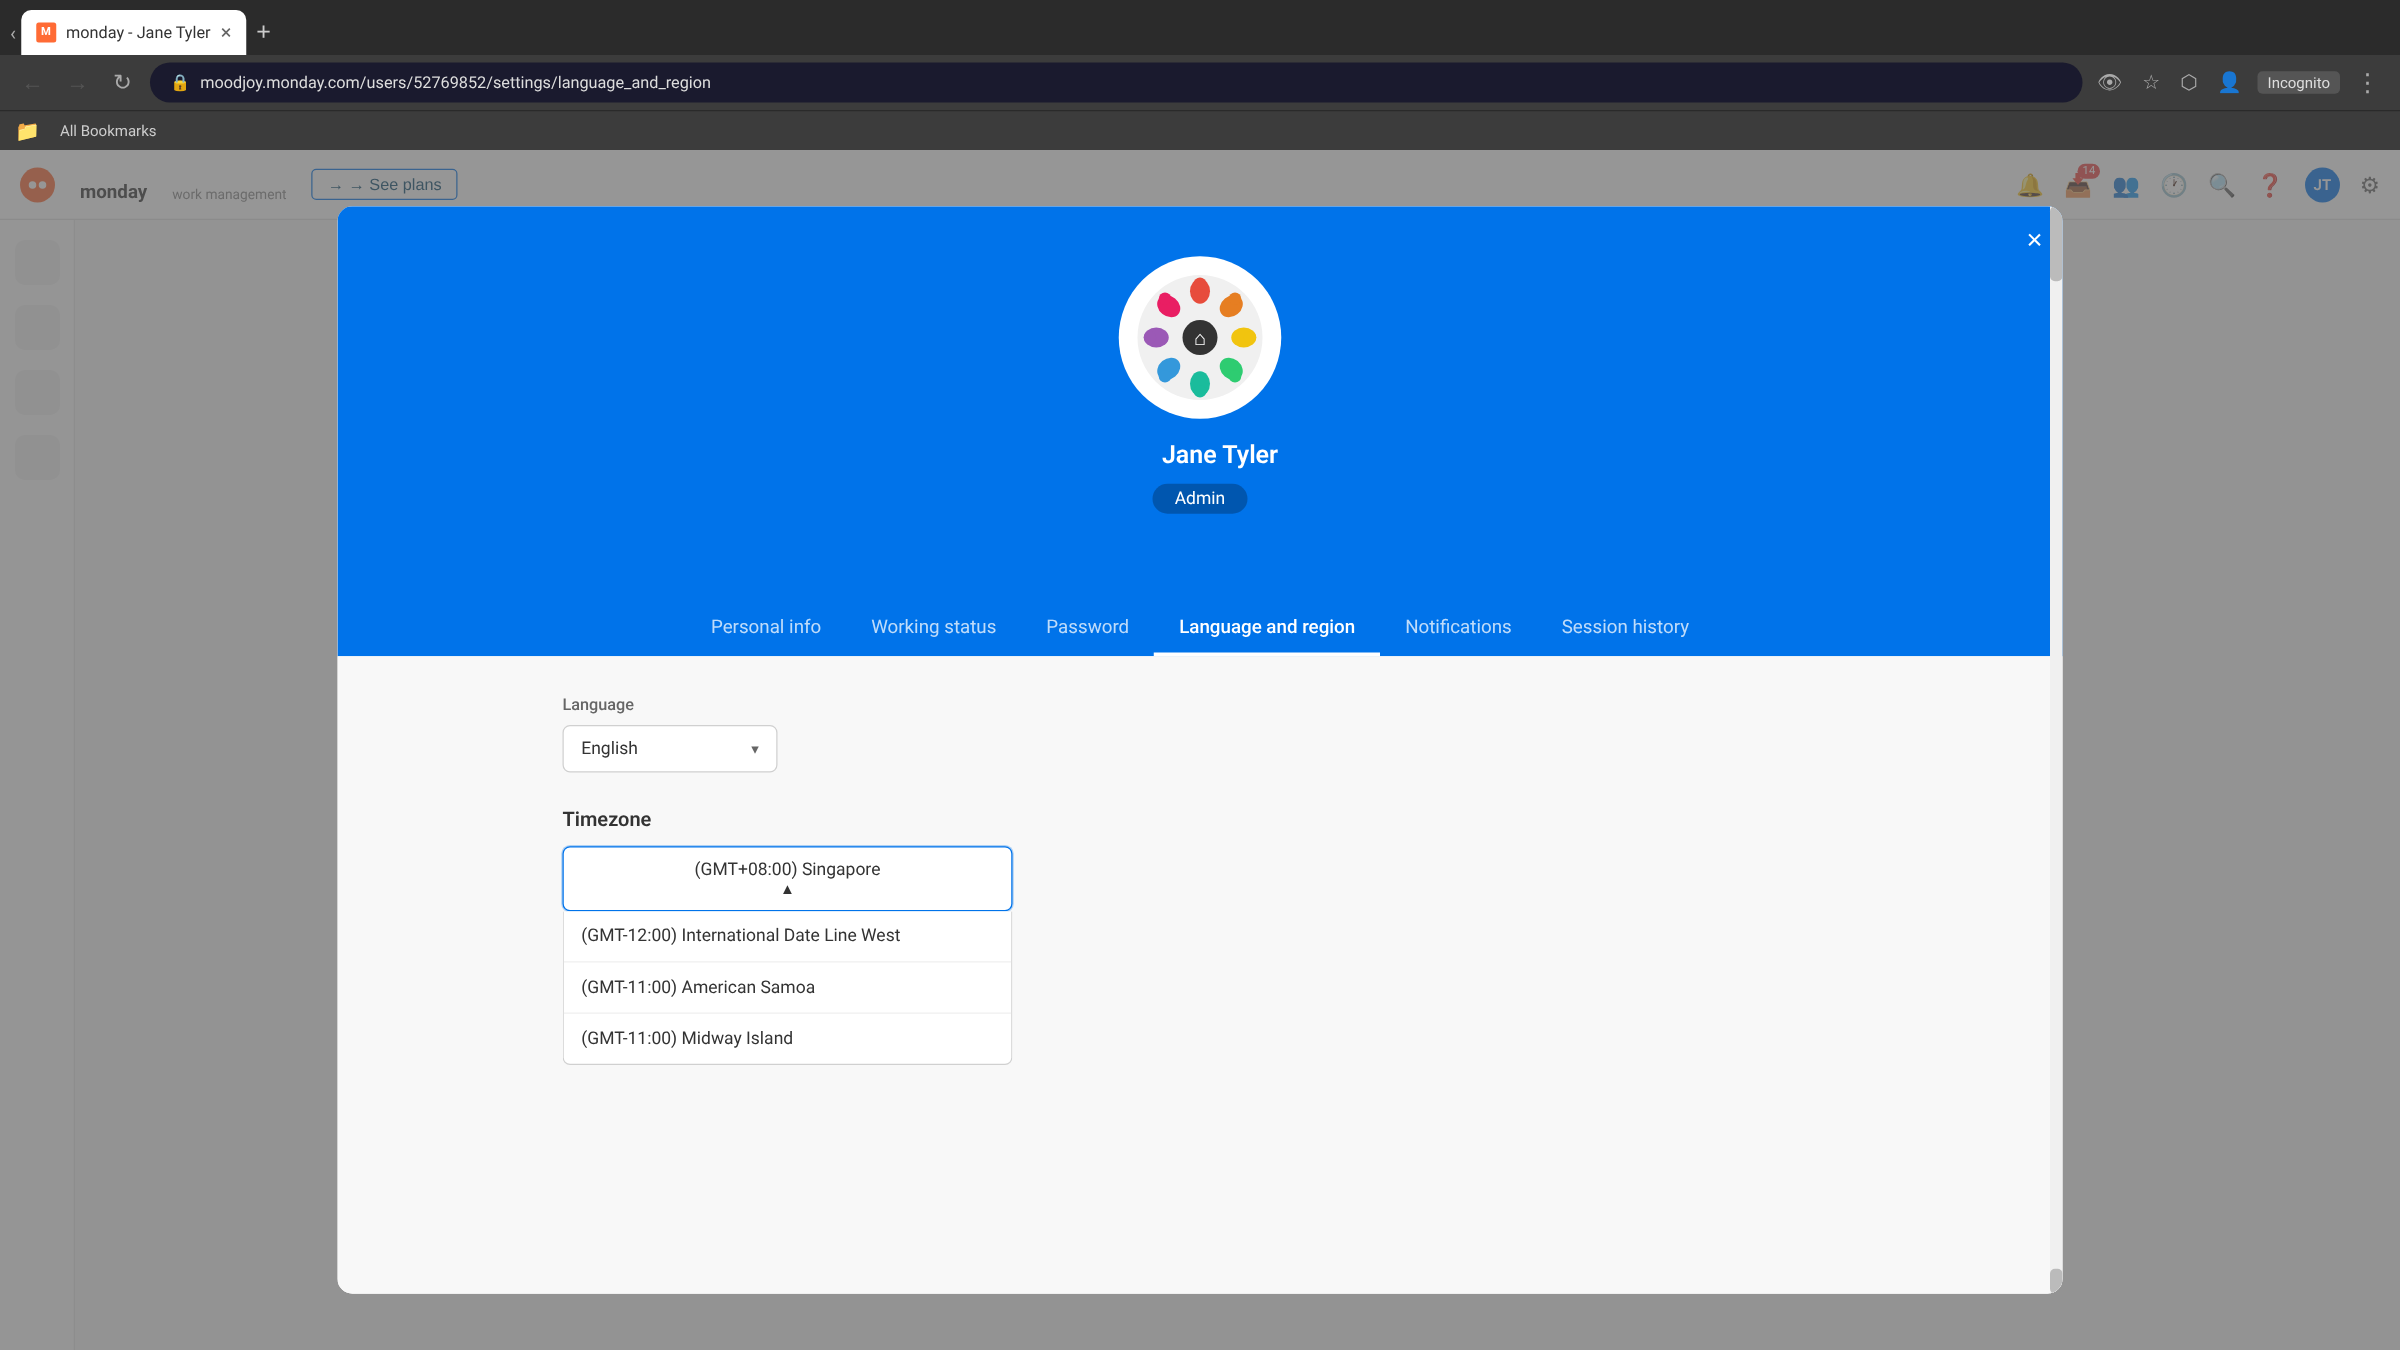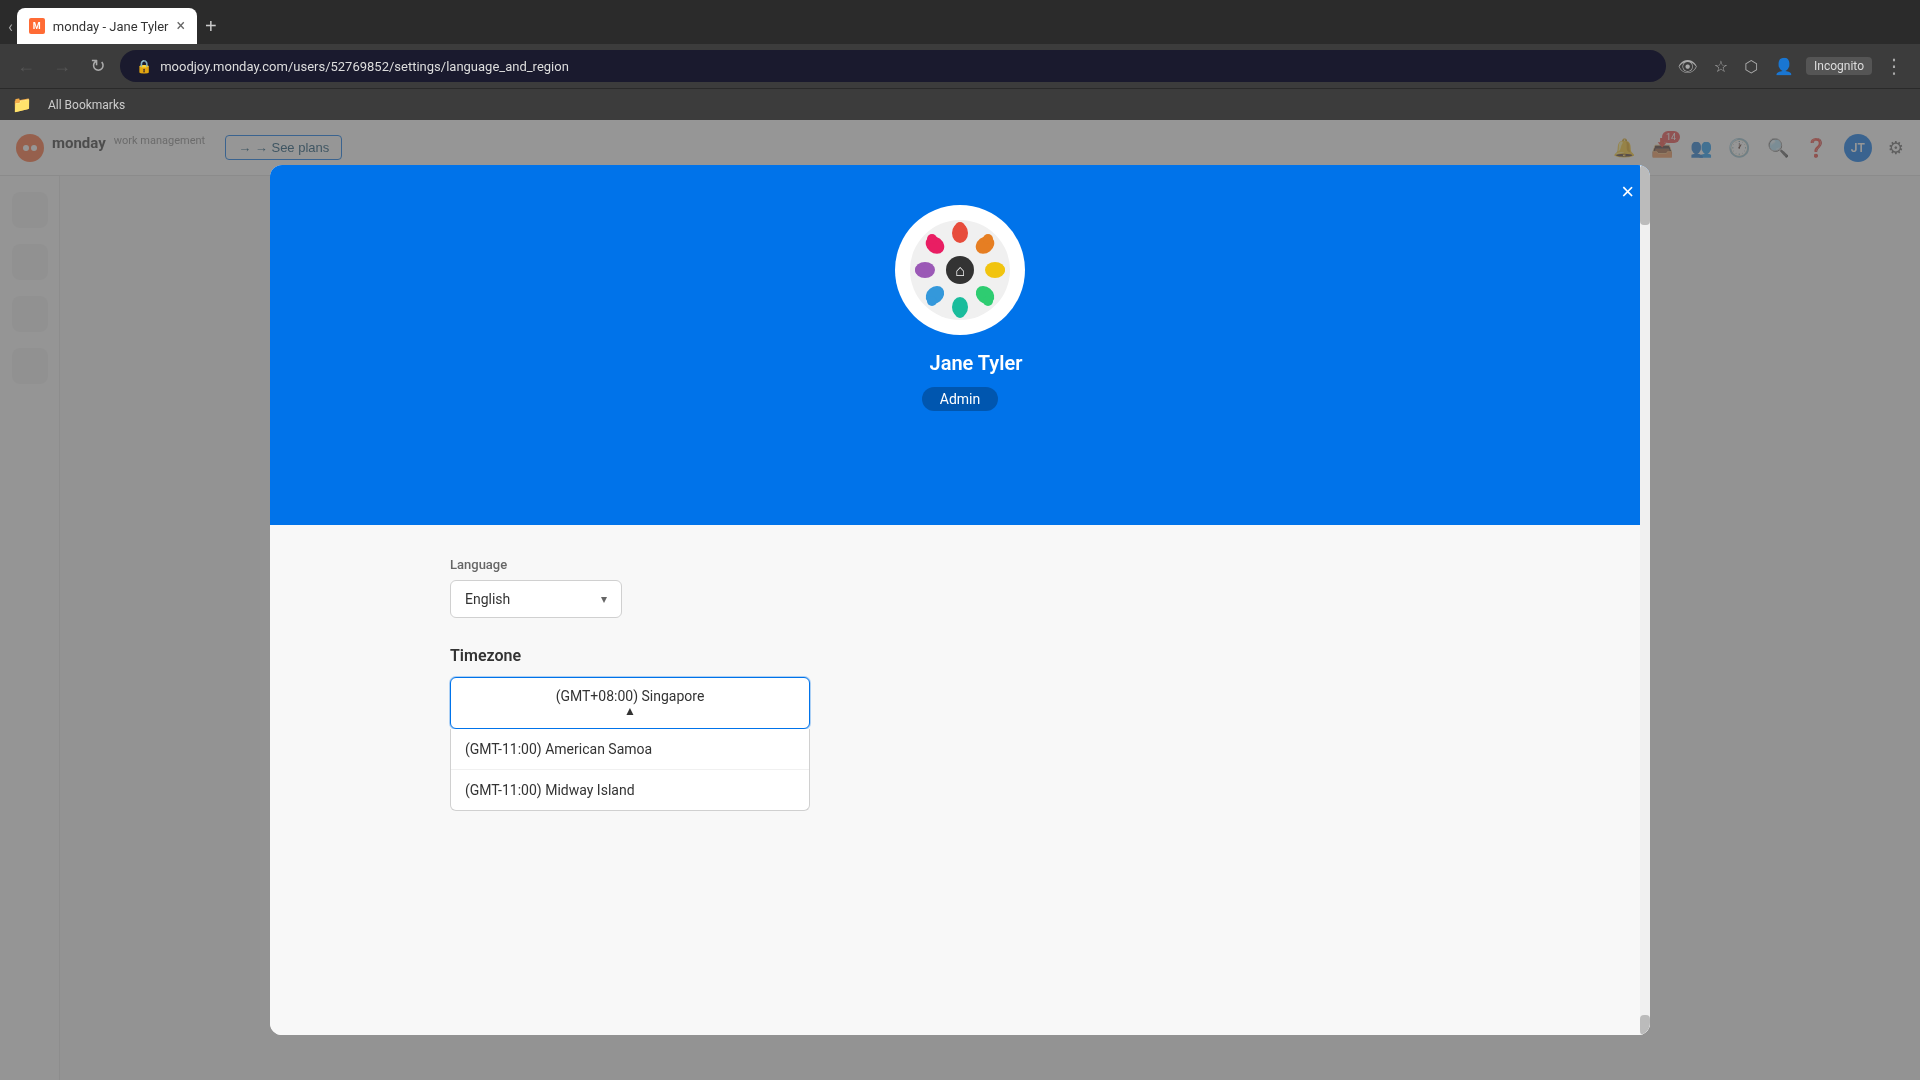--- a/index.html
+++ b/index.html
@@ -156,22 +156,22 @@
       height: 56px;
       display: flex;
       align-items: center;
       padding: 0 16px;
       border-bottom: 1px solid #e0e0e0;
       gap: 12px;
       opacity: 0.6;
     }
     .monday-logo {
       display: flex;
-      align-items: flex-start;
-      gap: 8px;
+      align-items: flex-end;
+      gap: 20px;
       font-size: 18px;
       font-weight: 700;
       color: #333;
     }
     .see-plans-btn {
       background: transparent;
       border: 1px solid #0073ea;
       color: #0c4a6e;
       padding: 4px 12px;
       border-radius: 4px;
@@ -599,20 +599,40 @@
 
             <circle cx="55" cy="55" r="14" fill="#333"></circle>
             <text x="55" y="61" text-anchor="middle" fill="#fff" font-size="16">⌂</text>
           </svg>
         </div>
 
         <div class="user-name">Jane Tyler</div>
 
         <div class="admin-badge">Admin</div>
 
+        <div class="modal-tabs">
+          <div class="modal-tab">
+            <span>Personal info</span>
+          </div>
+          <div class="modal-tab">
+            <span>Working status</span>
+          </div>
+          <div class="modal-tab">
+            <span>Password</span>
+          </div>
+          <div class="modal-tab active">
+            <span>Language and region</span>
+          </div>
+          <div class="modal-tab">
+            <span>Notifications</span>
+          </div>
+          <div class="modal-tab">
+            <span>Session history</span>
+          </div>
+        </div>
       </div>
 
       <div class="modal-body">
 
         <div class="field-section">
           <div class="field-label">Language</div>
           <div class="lang-dropdown">
             <span>English</span>
             <span class="lang-dropdown-arrow">▾</span>
           </div>
@@ -621,20 +641,23 @@
         <div class="timezone-section">
           <div class="timezone-label">Timezone</div>
 
           <div class="timezone-dropdown">
             <span>(GMT+08:00) Singapore</span>
             <span class="timezone-dropdown-arrow">▲</span>
           </div>
 
           <div class="timezone-list">
             <div class="timezone-list-inner">
+              <div class="timezone-item">
+                <span>(GMT-12:00) International Date Line West</span>
+              </div>
               <div class="timezone-item">
                 <span>(GMT-11:00) American Samoa</span>
               </div>
               <div class="timezone-item">
                 <span>(GMT-11:00) Midway Island</span>
               </div>
             </div>
           </div>
         </div>
       </div>

